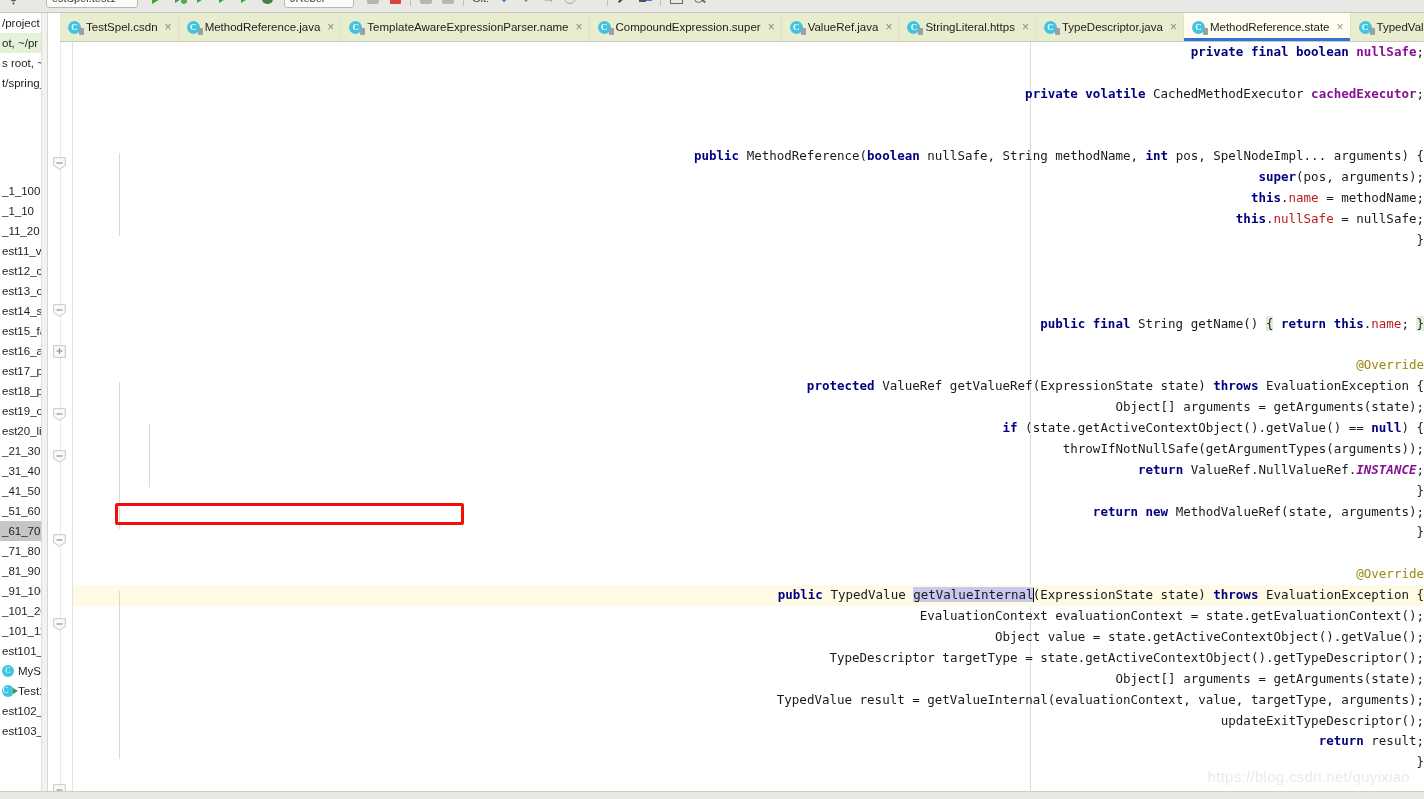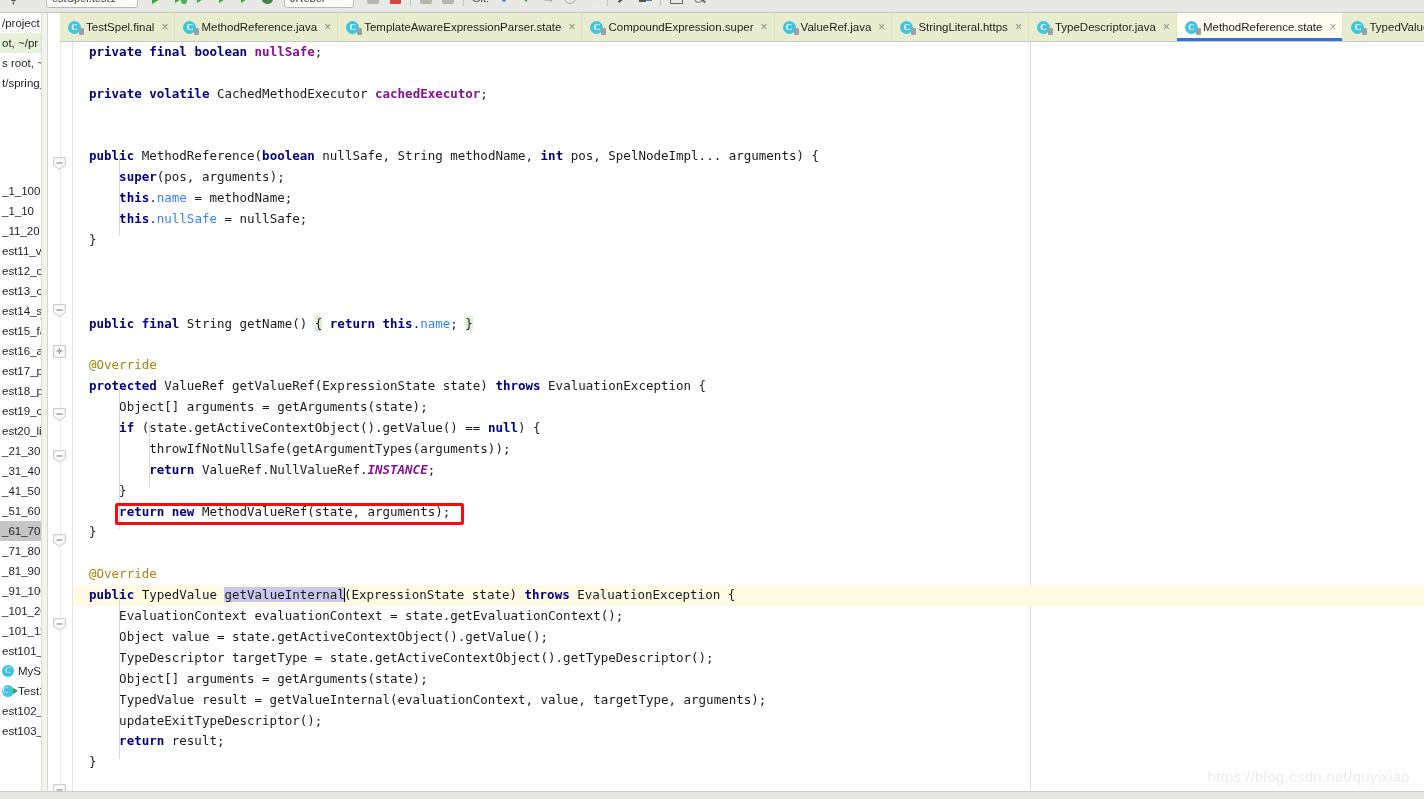--- a/index.html
+++ b/index.html
@@ -154,20 +154,21 @@
     position: absolute; left: 41px; top: 0; width: 7px; height: 786px;
     background: #f2f2ee; border-left: 1px solid #dcdcd6;
   }
 
   
   .editor {
     position: absolute; left: 48px; top: 42px;
     width: 1376px; height: 757px;
     background: #ffffff;
     overflow: hidden;
+    text-align: right;
   }
   .gutter {
     position: absolute; left: 0; top: 0;
     width: 25px; height: 757px;
     background: #ffffff;
     border-right: 1px solid #e3e3e0;
   }
   .fold {
     position: absolute; left: 5px;
     width: 13px; height: 13px;
@@ -198,21 +199,21 @@
     background: #fffae3; z-index: -1;
   }
 
   
   .iguide {
     position: absolute; width: 1px; background: #d8d8dc;
   }
 
   .kw   { color: #000080; font-weight: bold; }
   .fld  { color: #871094; font-weight: bold; }
-  .fldn { color: #3b82f6; }
+  .fldn { color: #b91c1c; }
   .stat { color: #871094; font-weight: bold; font-style: italic; }
   .ann  { color: #9e880d; }
   .brace-hl { background: #e0f0d8; }
   .sel { background: #c9c9ee; }
   .caret {
     display: inline-block; width: 1px; height: 14px;
     background: #000; vertical-align: -3px; margin: 0 -1px;
   }
 
   
@@ -444,31 +445,31 @@
           <span>est103_</span>
         </div>
       </div>
     <div class="lp-edge"></div>
   </div>
 
   <div class="tabstrip">
     <div id="tabs" style="display:flex;">
         <div class="tab">
           <span class="jc-icon">C</span>
-          <span>TestSpel.final</span>
+          <span>TestSpel.csdn</span>
           <span class="tab-x">×</span>
         </div>
         <div class="tab">
           <span class="jc-icon">C</span>
           <span>MethodReference.java</span>
           <span class="tab-x">×</span>
         </div>
         <div class="tab">
           <span class="jc-icon">C</span>
-          <span>TemplateAwareExpressionParser.state</span>
+          <span>TemplateAwareExpressionParser.name</span>
           <span class="tab-x">×</span>
         </div>
         <div class="tab">
           <span class="jc-icon">C</span>
           <span>CompoundExpression.super</span>
           <span class="tab-x">×</span>
         </div>
         <div class="tab">
           <span class="jc-icon">C</span>
           <span>ValueRef.java</span>

